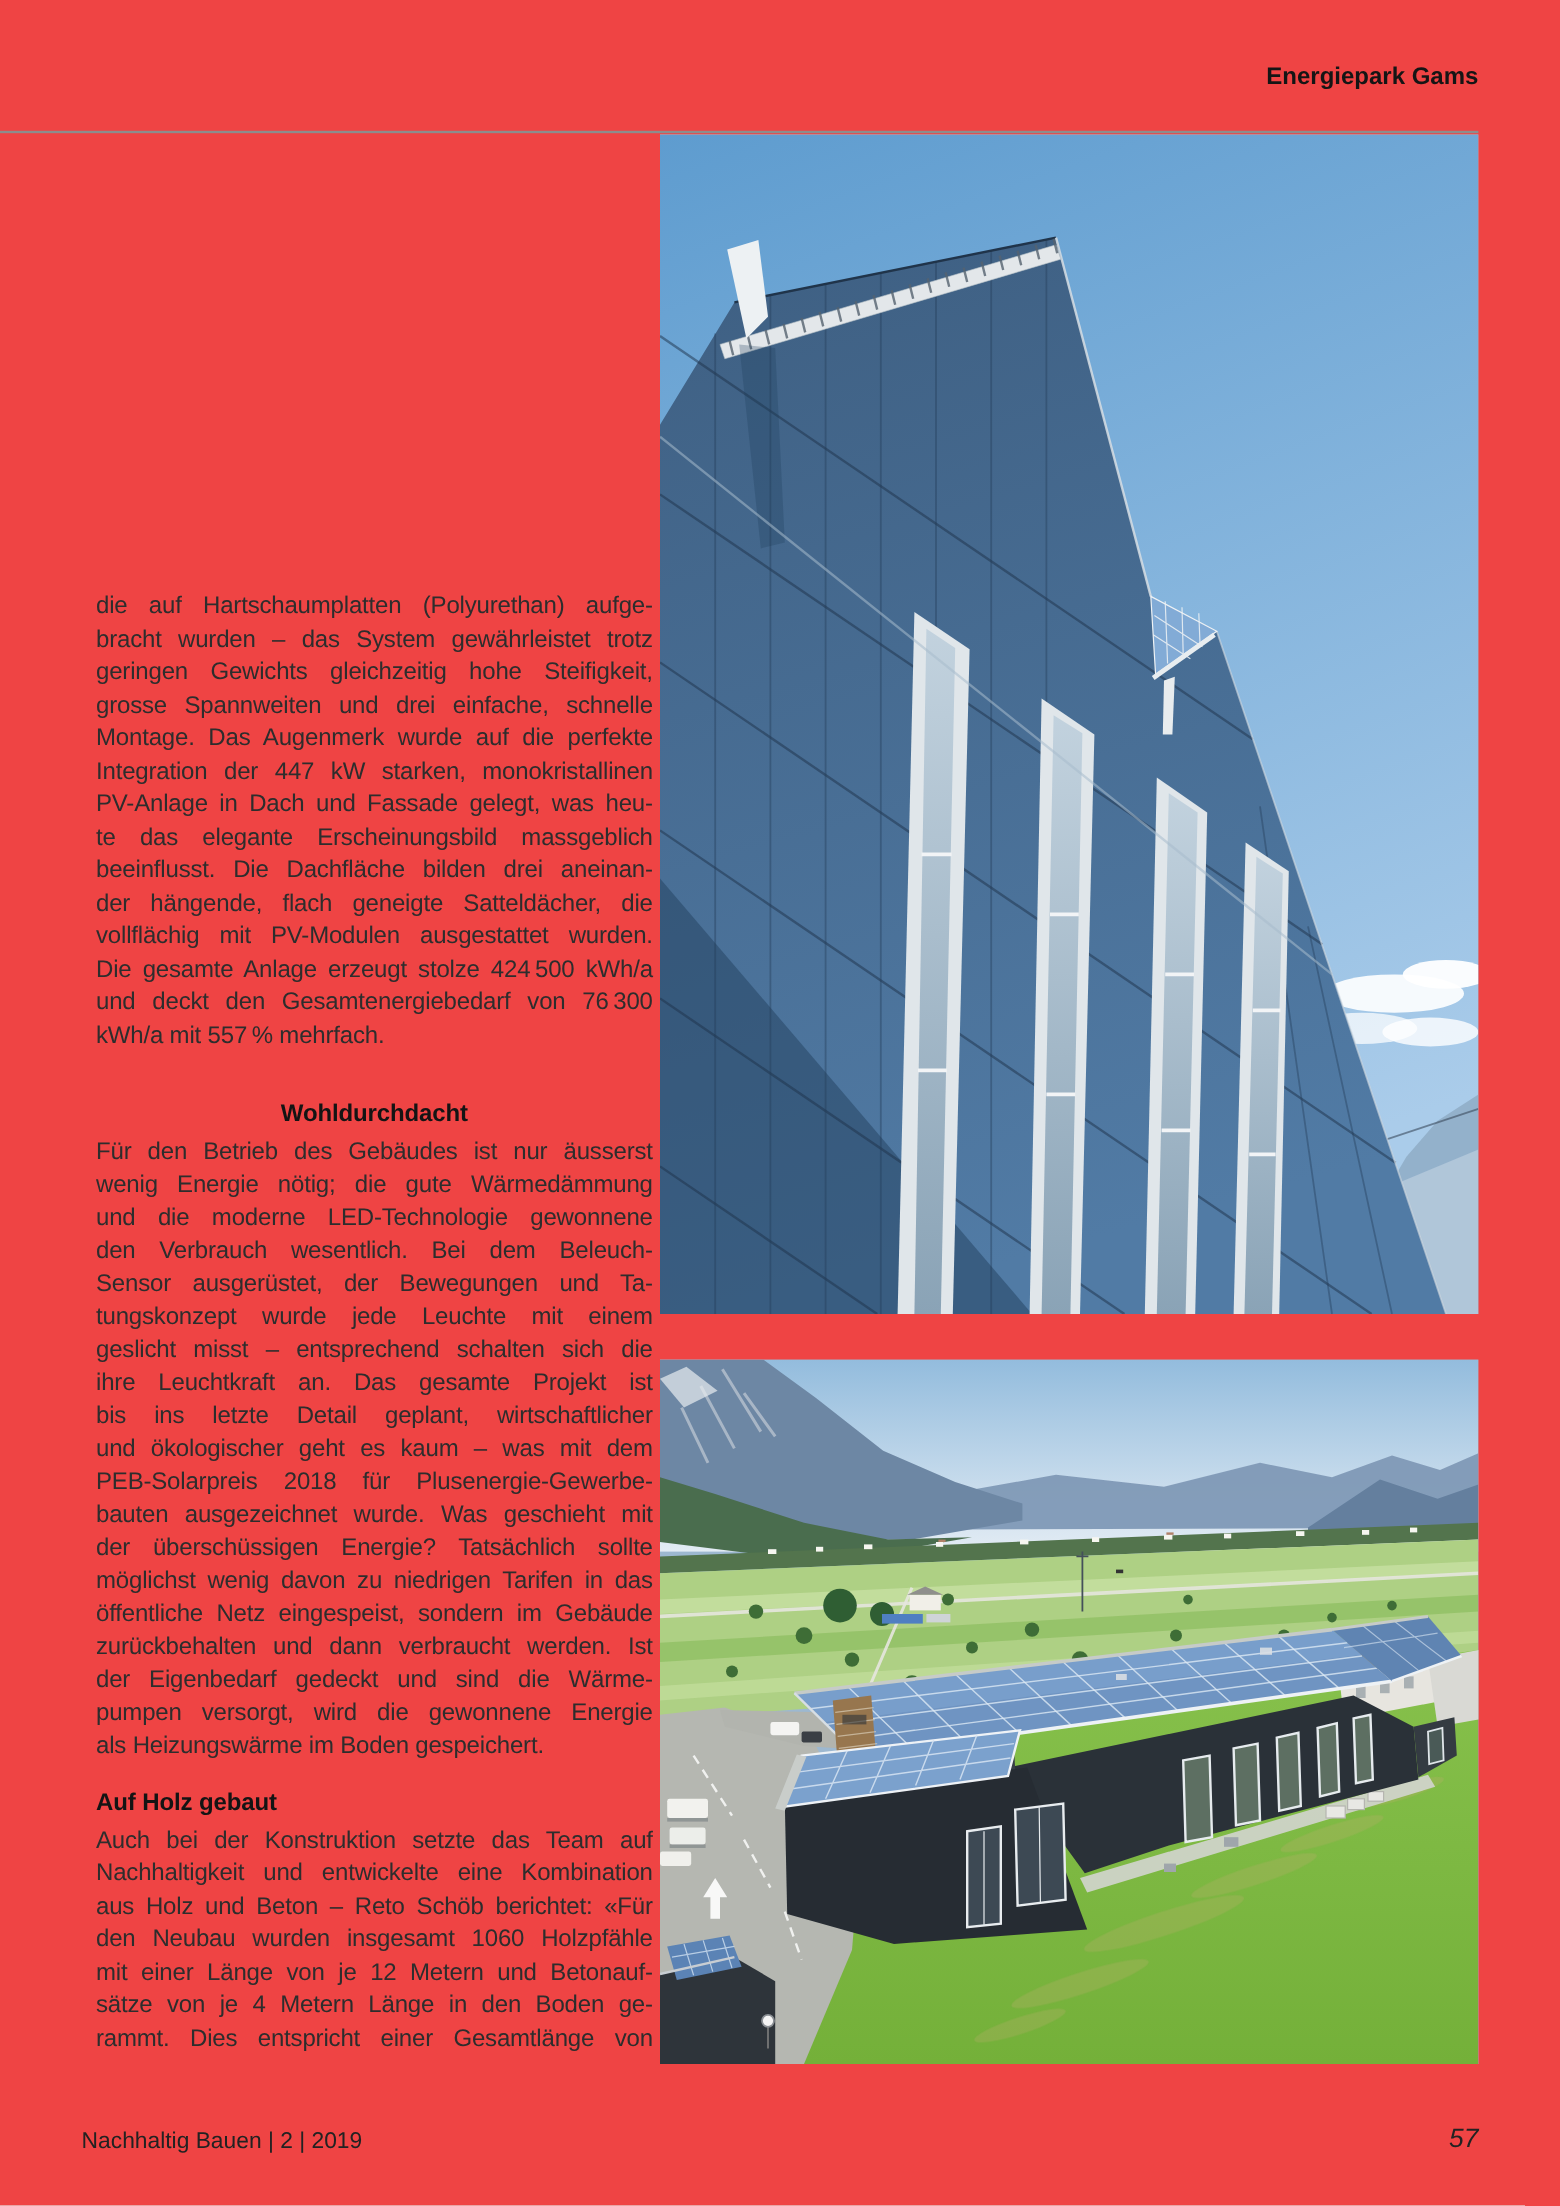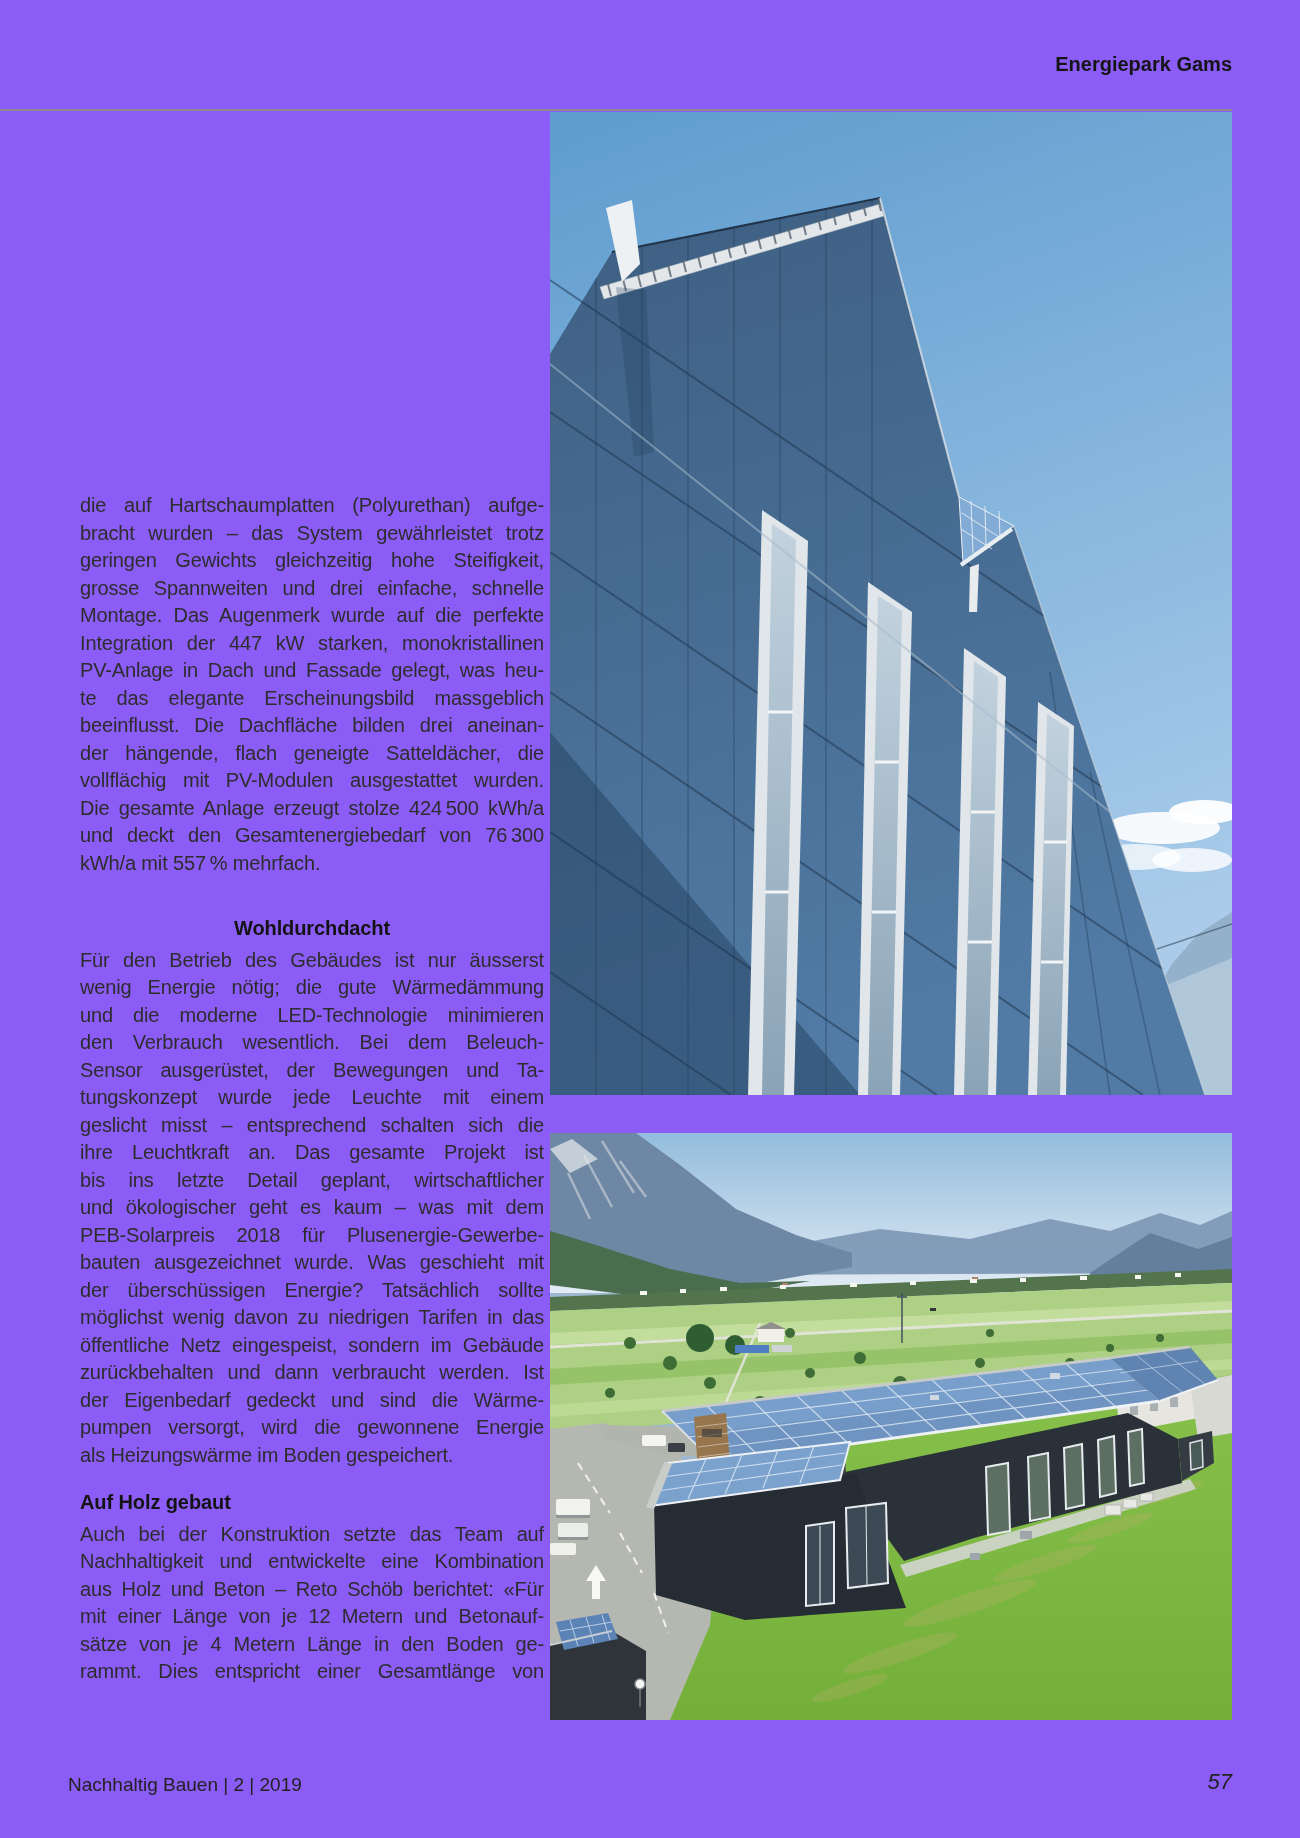--- a/index.html
+++ b/index.html
@@ -1,18 +1,18 @@
 <!DOCTYPE html>
 <html><head>
 <meta charset="utf-8">
 <style>
   html,body{margin:0;padding:0;background:#e8e8e8;}
   .page{
     position:relative;width:1300px;height:1838px;margin:0 auto;
-    background:#8b5cf6;overflow:hidden;
+    background:#ef4444;overflow:hidden;
     font-family:"Liberation Sans", sans-serif;color:#2d2d2d;
   }
   .header-title{
     position:absolute;top:52px;right:68px;
     font-size:20px;font-weight:bold;color:#151515;line-height:24px;
   }
   .rule{position:absolute;top:109px;left:0;width:1232px;height:2px;background:#8d8d8d;}
   figure{margin:0;padding:0;}
   .photo{position:absolute;overflow:hidden;background:#9db8d0;}
   .photo svg{display:block;width:100%;height:100%;}
@@ -311,21 +311,21 @@
         <div class="tline">der hängende, flach geneigte Satteldächer, die</div>
         <div class="tline">vollflächig mit PV-Modulen ausgestattet wurden.</div>
         <div class="tline">Die gesamte Anlage erzeugt stolze 424 500 kWh/a</div>
         <div class="tline">und deckt den Gesamtenergiebedarf von 76 300</div>
         <div class="tline lastline">kWh/a mit 557 % mehrfach.</div>
       </div>
     <h2 class="subhead sh1">Wohldurchdacht</h2>
     <div class="para">
         <div class="tline">Für den Betrieb des Gebäudes ist nur äusserst</div>
         <div class="tline">wenig Energie nötig; die gute Wärmedämmung</div>
-        <div class="tline">und die moderne LED-Technologie minimieren</div>
+        <div class="tline">und die moderne LED-Technologie gewonnene</div>
         <div class="tline">den Verbrauch wesentlich. Bei dem Beleuch-</div>
         <div class="tline">Sensor ausgerüstet, der Bewegungen und Ta-</div>
         <div class="tline">tungskonzept wurde jede Leuchte mit einem</div>
         <div class="tline">geslicht misst – entsprechend schalten sich die</div>
         <div class="tline">ihre Leuchtkraft an. Das gesamte Projekt ist</div>
         <div class="tline">bis ins letzte Detail geplant, wirtschaftlicher</div>
         <div class="tline">und ökologischer geht es kaum – was mit dem</div>
         <div class="tline">PEB-Solarpreis 2018 für Plusenergie-Gewerbe-</div>
         <div class="tline">bauten ausgezeichnet wurde. Was geschieht mit</div>
         <div class="tline">der überschüssigen Energie? Tatsächlich sollte</div>
@@ -334,20 +334,21 @@
         <div class="tline">zurückbehalten und dann verbraucht werden. Ist</div>
         <div class="tline">der Eigenbedarf gedeckt und sind die Wärme-</div>
         <div class="tline">pumpen versorgt, wird die gewonnene Energie</div>
         <div class="tline lastline">als Heizungswärme im Boden gespeichert.</div>
       </div>
     <h2 class="subhead sh2">Auf Holz gebaut</h2>
     <div class="para">
         <div class="tline">Auch bei der Konstruktion setzte das Team auf</div>
         <div class="tline">Nachhaltigkeit und entwickelte eine Kombination</div>
         <div class="tline">aus Holz und Beton – Reto Schöb berichtet: «Für</div>
+        <div class="tline">den Neubau wurden insgesamt 1060 Holzpfähle</div>
         <div class="tline">mit einer Länge von je 12 Metern und Betonauf-</div>
         <div class="tline">sätze von je 4 Metern Länge in den Boden ge-</div>
         <div class="tline">rammt. Dies entspricht einer Gesamtlänge von</div>
       </div>
   </div>
 
   <div class="footer-left">Nachhaltig Bauen | 2 | 2019</div>
   <div class="page-number">57</div>
 
 </div>

